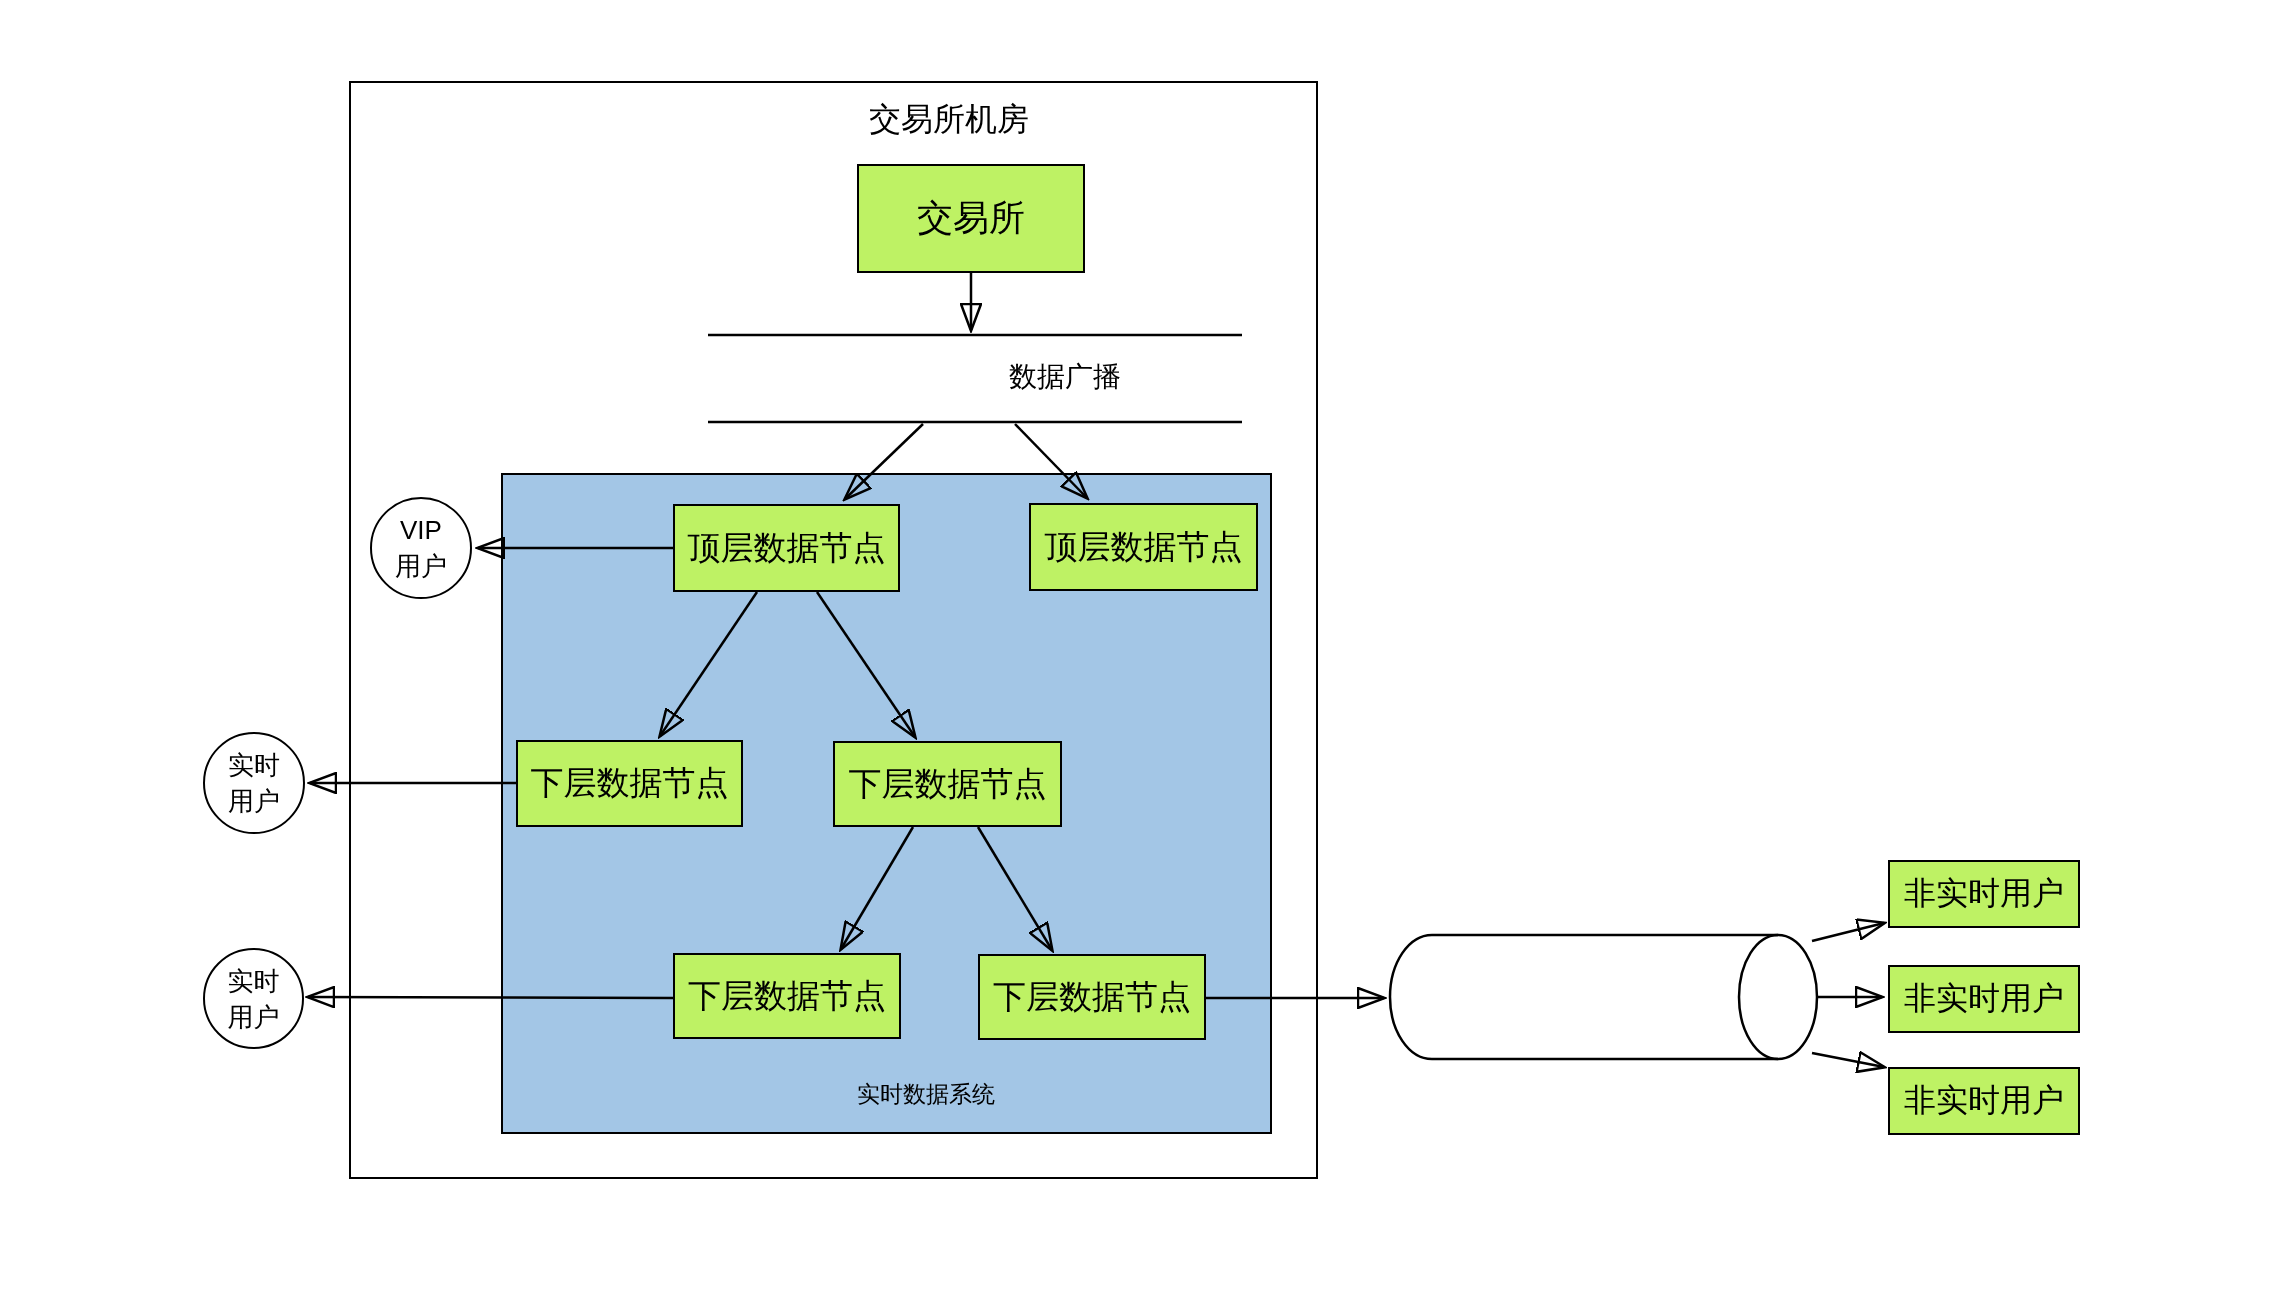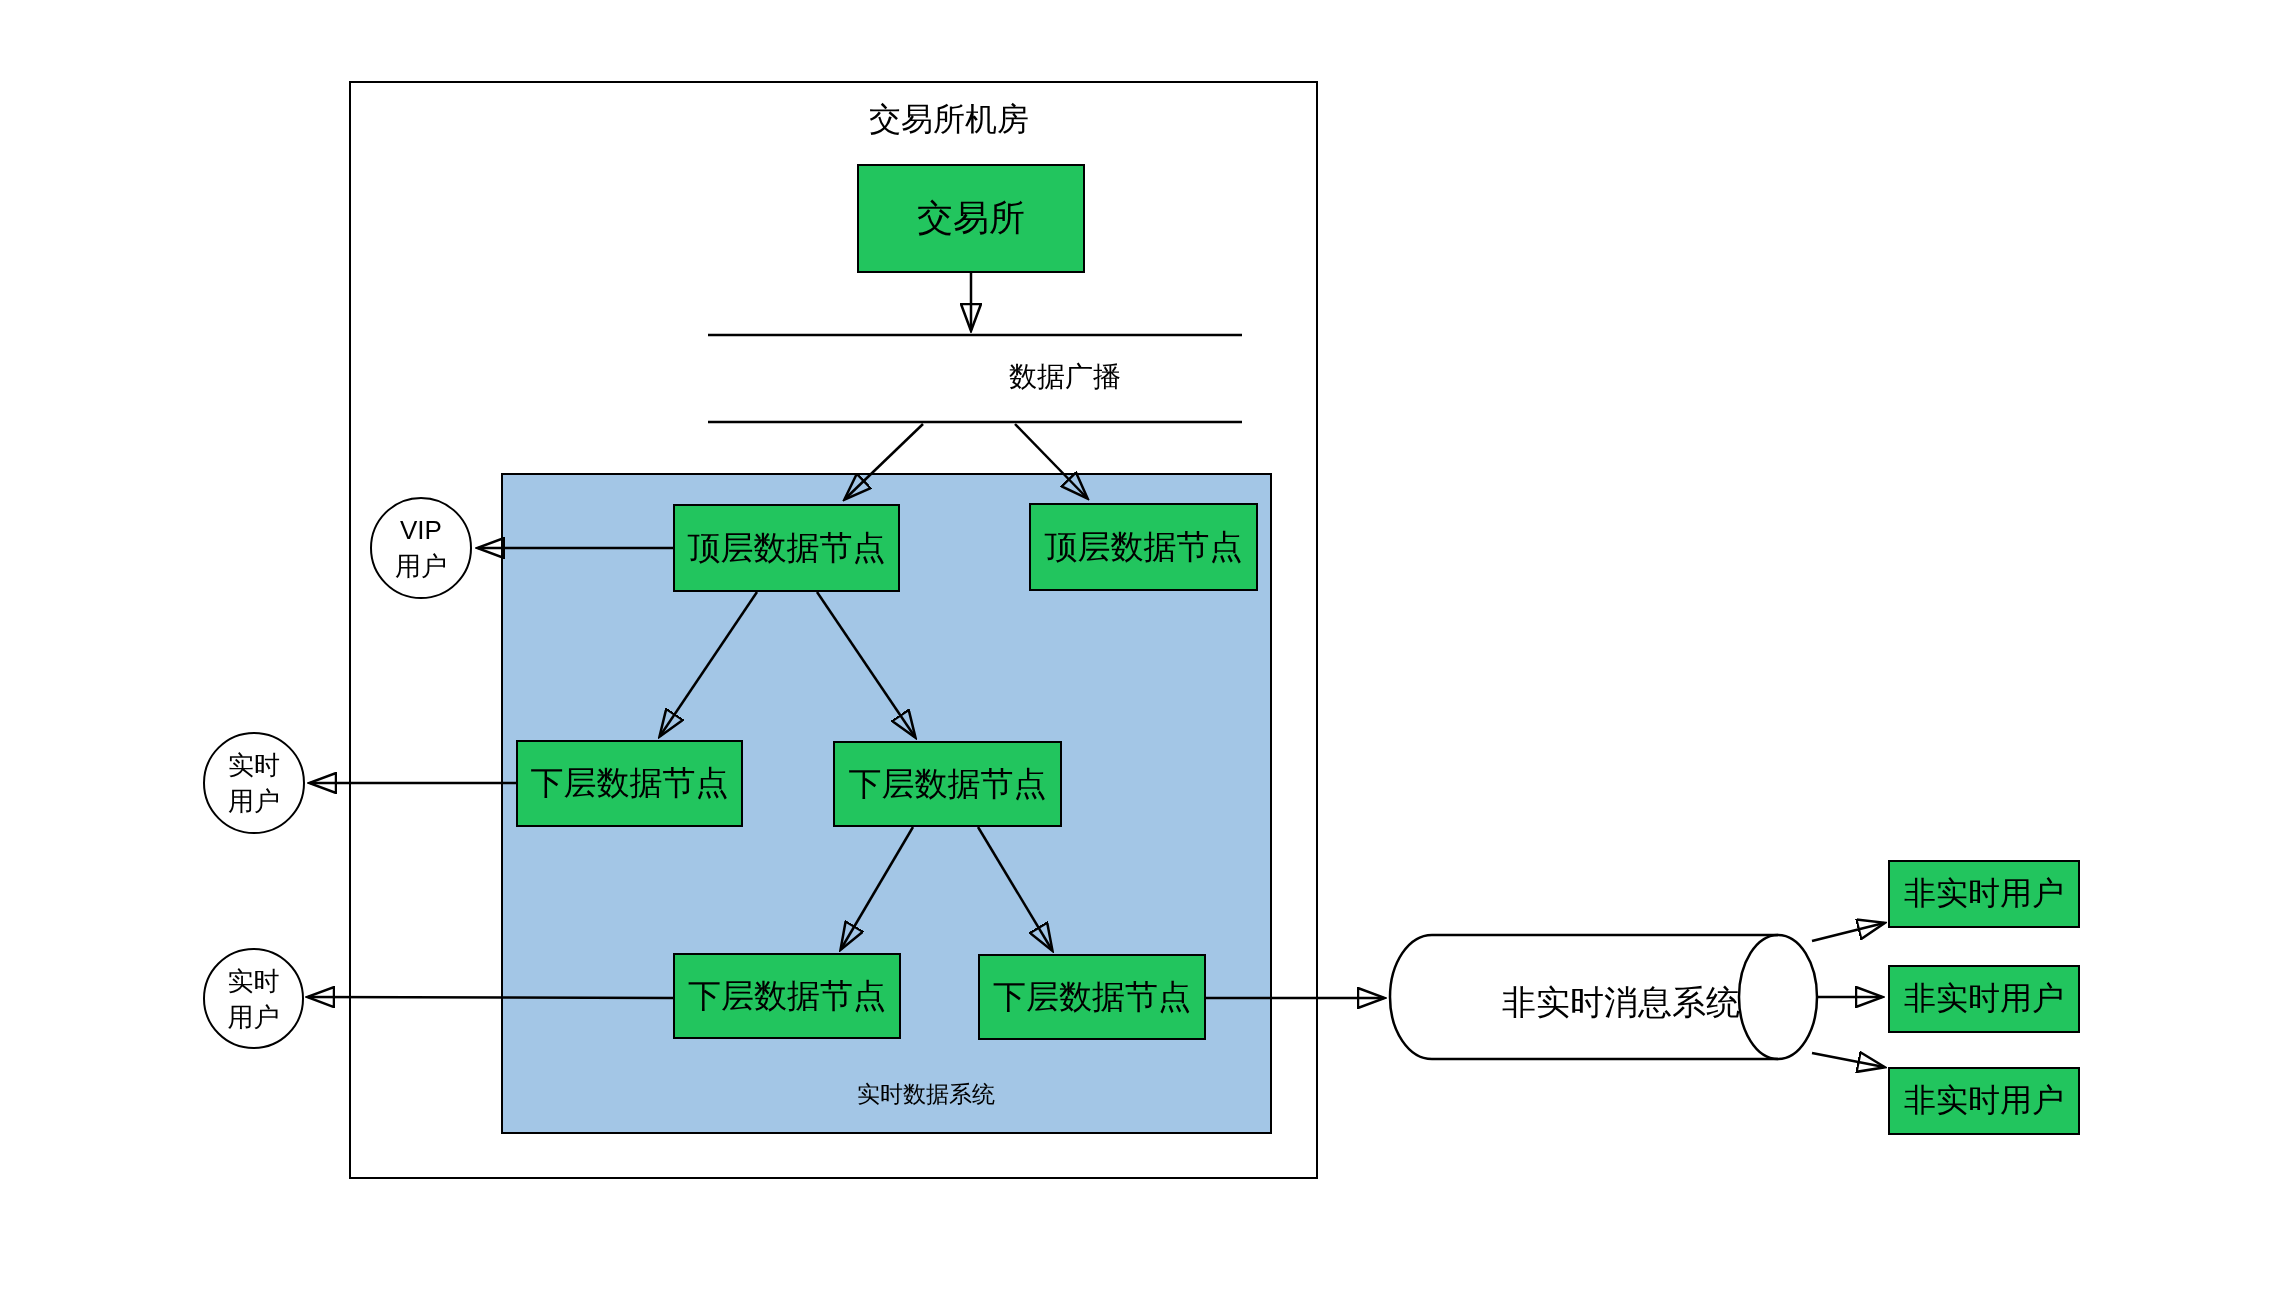--- a/index.html
+++ b/index.html
@@ -22,21 +22,21 @@
     left: 349px; top: 81px; width: 969px; height: 1098px;
     border: 2px solid #000; background: transparent; z-index: 1;
   }
   .blue-box {
     left: 501px; top: 473px; width: 771px; height: 661px;
     border: 2px solid #000; background: #a3c6e6; z-index: 1;
   }
 
   
   .node {
-    border: 2px solid #000; background: #22c55e; color: #000;
+    border: 2px solid #000; background: #bef264; color: #000;
     display: flex; align-items: center; justify-content: center;
     font-size: 33px; z-index: 3; white-space: nowrap;
   }
 
   .exchange-box { left: 857px; top: 164px; width: 228px; height: 109px; font-size: 36px; }
   .top-node-left  { left: 673px; top: 504px; width: 227px; height: 88px; }
   .top-node-right { left: 1029px; top: 503px; width: 229px; height: 88px; }
   .lower-node-mid-left   { left: 516px; top: 740px; width: 227px; height: 87px; }
   .lower-node-mid-center { left: 833px; top: 741px; width: 229px; height: 86px; }
   .lower-node-bottom-left  { left: 673px; top: 953px; width: 228px; height: 86px; }
@@ -132,19 +132,18 @@
   </div>
   <div class="abs circle rt-circle-1">
     <span>实时</span>
     <span>用户</span>
   </div>
   <div class="abs circle rt-circle-2">
     <span>实时</span>
     <span>用户</span>
   </div>
 
-  <div class="abs label message-system-label">非实时消息系统</div>
 
   <div class="abs node nru nru-1">非实时用户</div>
   <div class="abs node nru nru-2">非实时用户</div>
   <div class="abs node nru nru-3">非实时用户</div>
 
 </div>
 
 </body></html>

